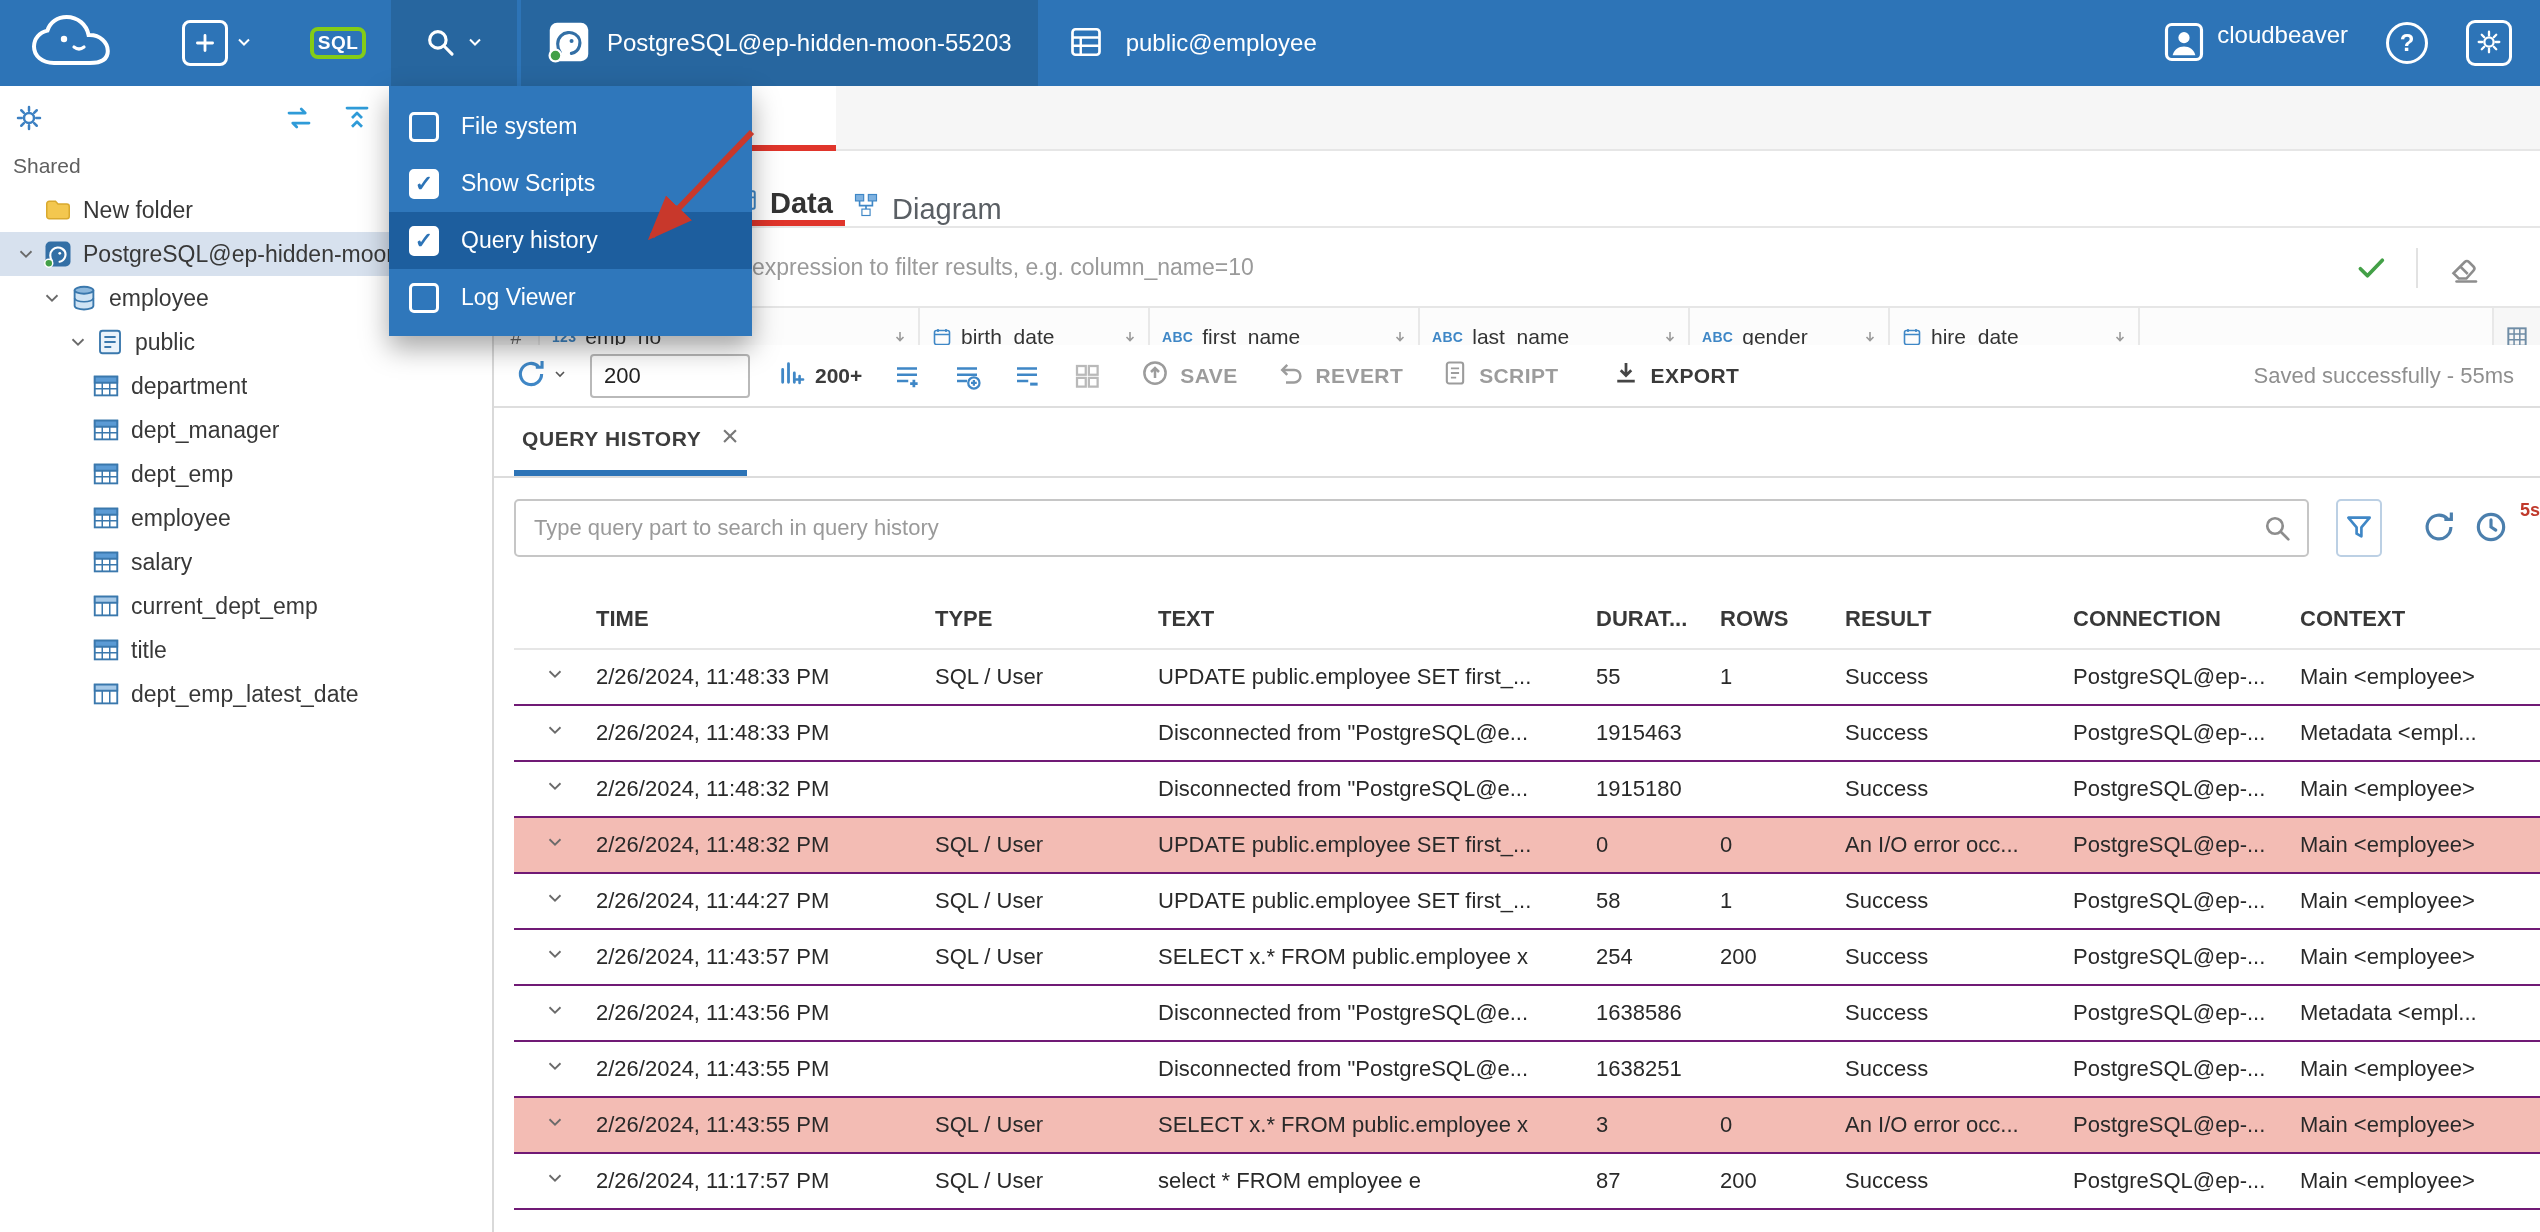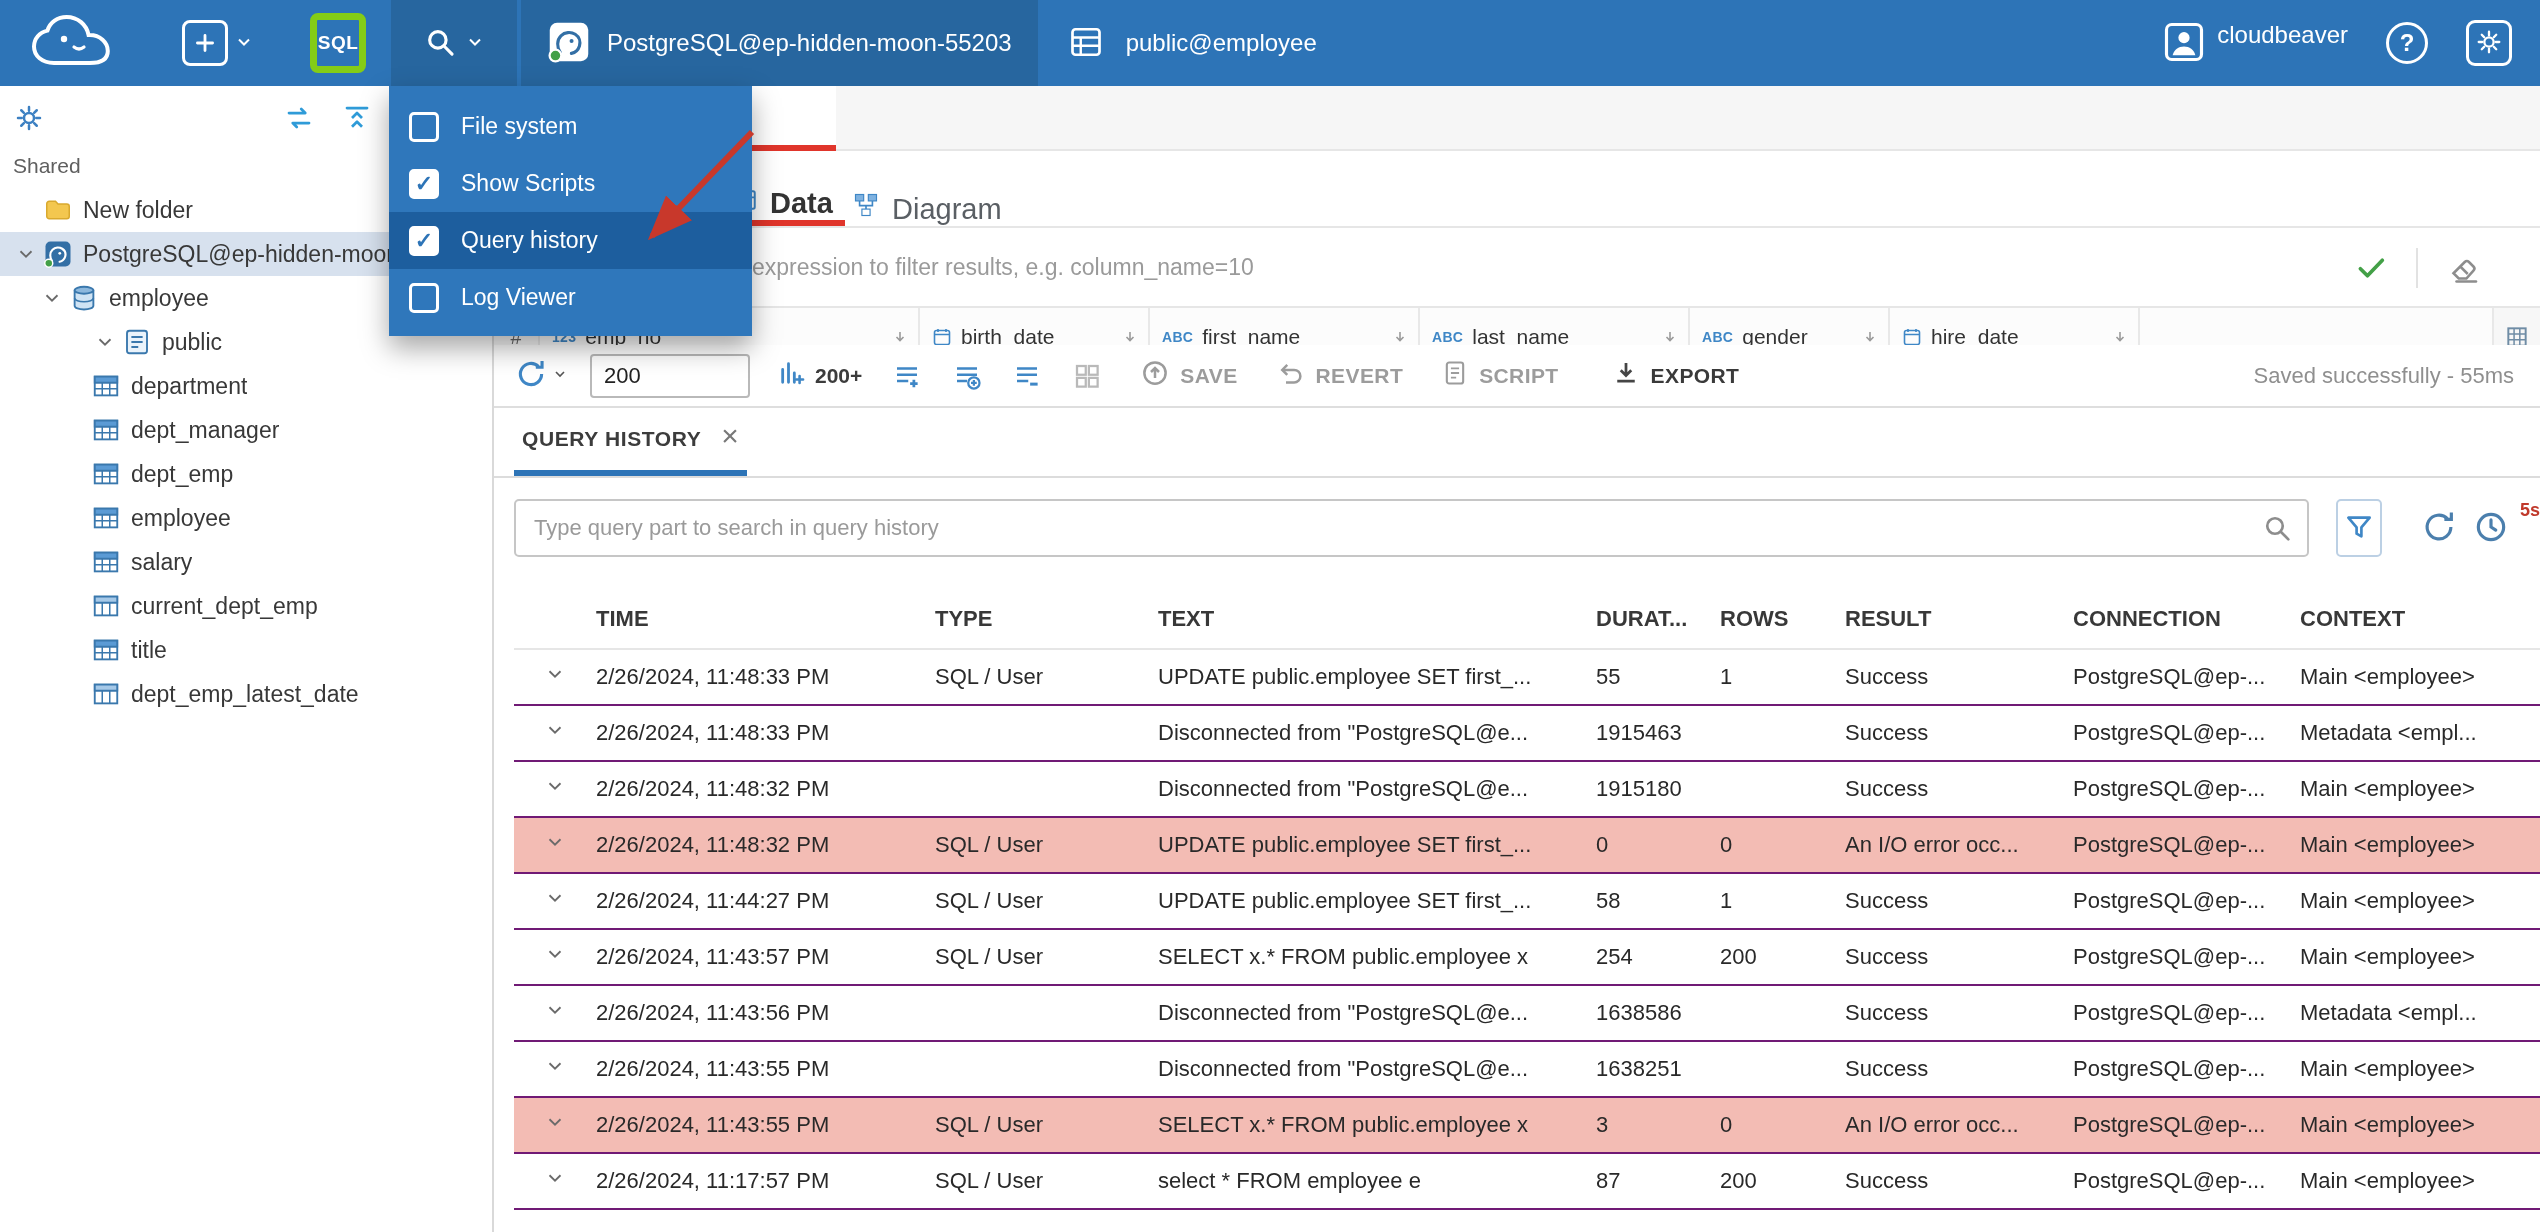--- a/index.html
+++ b/index.html
@@ -8,21 +8,21 @@
   button{background:none;border:none;padding:0;cursor:pointer;font-family:inherit;color:inherit}
   input{font-family:inherit}
   .screen{position:relative;width:2540px;height:1232px;overflow:hidden}
 
   
   .topbar{position:absolute;top:0;left:0;width:2540px;height:86px;background:#2d74b7;display:flex;align-items:stretch;color:#fff;z-index:70}
   .logo{display:flex;align-items:center;margin-left:26px;width:112px}
   .tb-plus{margin-left:44px;display:flex;align-items:center;gap:6px}
   .tile{width:46px;height:46px;border:3px solid #fff;border-radius:8px;display:flex;align-items:center;justify-content:center}
   .sql-btn{margin-left:56px;display:flex;align-items:center}
-  .sql-tile{width:56px;height:60px;border:7px solid #84cc16;border-radius:8px;display:flex;align-items:center;justify-content:center;font-size:19px;font-weight:700;letter-spacing:.5px}
+  .sql-tile{width:56px;height:32px;border:4px solid #84cc16;border-radius:8px;display:flex;align-items:center;justify-content:center;font-size:19px;font-weight:700;letter-spacing:.5px}
   .tb-dark{background:#27669f}
   .tools-btn{margin-left:25px;width:126px;display:flex;align-items:center;justify-content:center;gap:8px}
   .conn-btn{margin-left:4px;display:flex;align-items:center;gap:16px;padding:0 26px}
   .tb-label{font-size:24px;white-space:nowrap}
   .schema-btn{margin-left:30px;display:flex;align-items:center;gap:22px}
   .tb-right{margin-left:auto;display:flex;align-items:center;gap:38px;margin-right:28px}
   .user-btn{display:flex;align-items:flex-start;gap:12px}
   .help-btn{width:42px;height:42px;border:3px solid #fff;border-radius:50%;display:flex;align-items:center;justify-content:center;font-size:24px;font-weight:700}
   .settings-btn{width:46px;height:46px;border:3px solid #fff;border-radius:9px;display:flex;align-items:center;justify-content:center}
 
@@ -226,21 +226,21 @@
           </span>
           <span class="tree-ico">
             <svg width="30" height="30" viewBox="0 0 24 24">
               <path d="M4.5 5.8v12.4c0 1.8 3.4 3 7.5 3s7.5-1.2 7.5-3V5.8" fill="#cfe3f4" stroke="#3a78ad" stroke-width="1.5"></path>
               <ellipse cx="12" cy="5.8" rx="7.5" ry="2.8" fill="#8db8dd" stroke="#3a78ad" stroke-width="1.5"></ellipse>
               <path d="M4.5 12c0 1.8 3.4 3 7.5 3s7.5-1.2 7.5-3" fill="none" stroke="#3a78ad" stroke-width="1.3"></path>
             </svg>
           </span>
           <span class="tree-label">employee</span>
         </div>
-        <div class="tree-row" style="padding-left: 92px;">
+        <div class="tree-row" style="padding-left: 65px;">
           <span class="tree-chev">
             <svg width="22" height="22" viewBox="0 0 24 24">
               <path d="M6 9l6 6 6-6" fill="none" stroke="#6a6a6a" stroke-width="2"></path>
             </svg>
           </span>
           <span class="tree-ico">
             <svg width="30" height="30" viewBox="0 0 24 24">
               <rect x="4" y="3" width="16" height="18" rx="2" fill="#eaf3fb" stroke="#3a78ad" stroke-width="1.5"></rect>
               <path d="M7.5 8h9M7.5 12h9M7.5 16h5.5" stroke="#3a78ad" stroke-width="1.5"></path>
             </svg>

